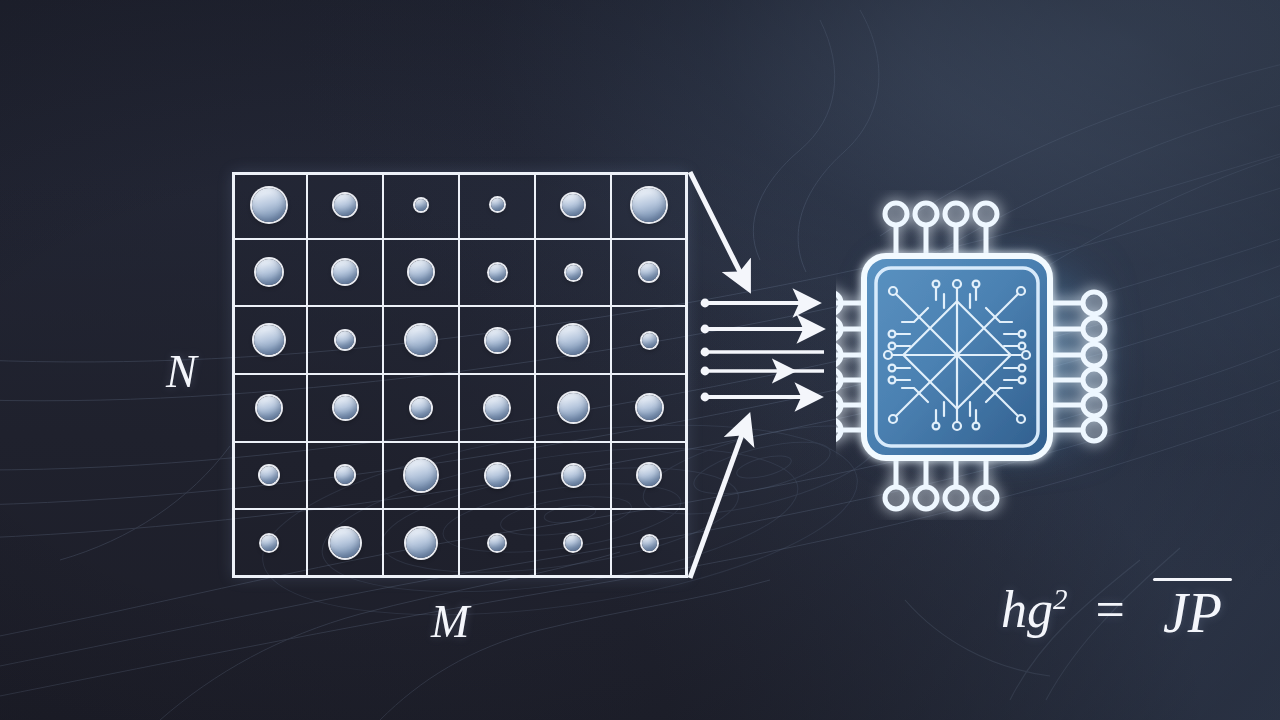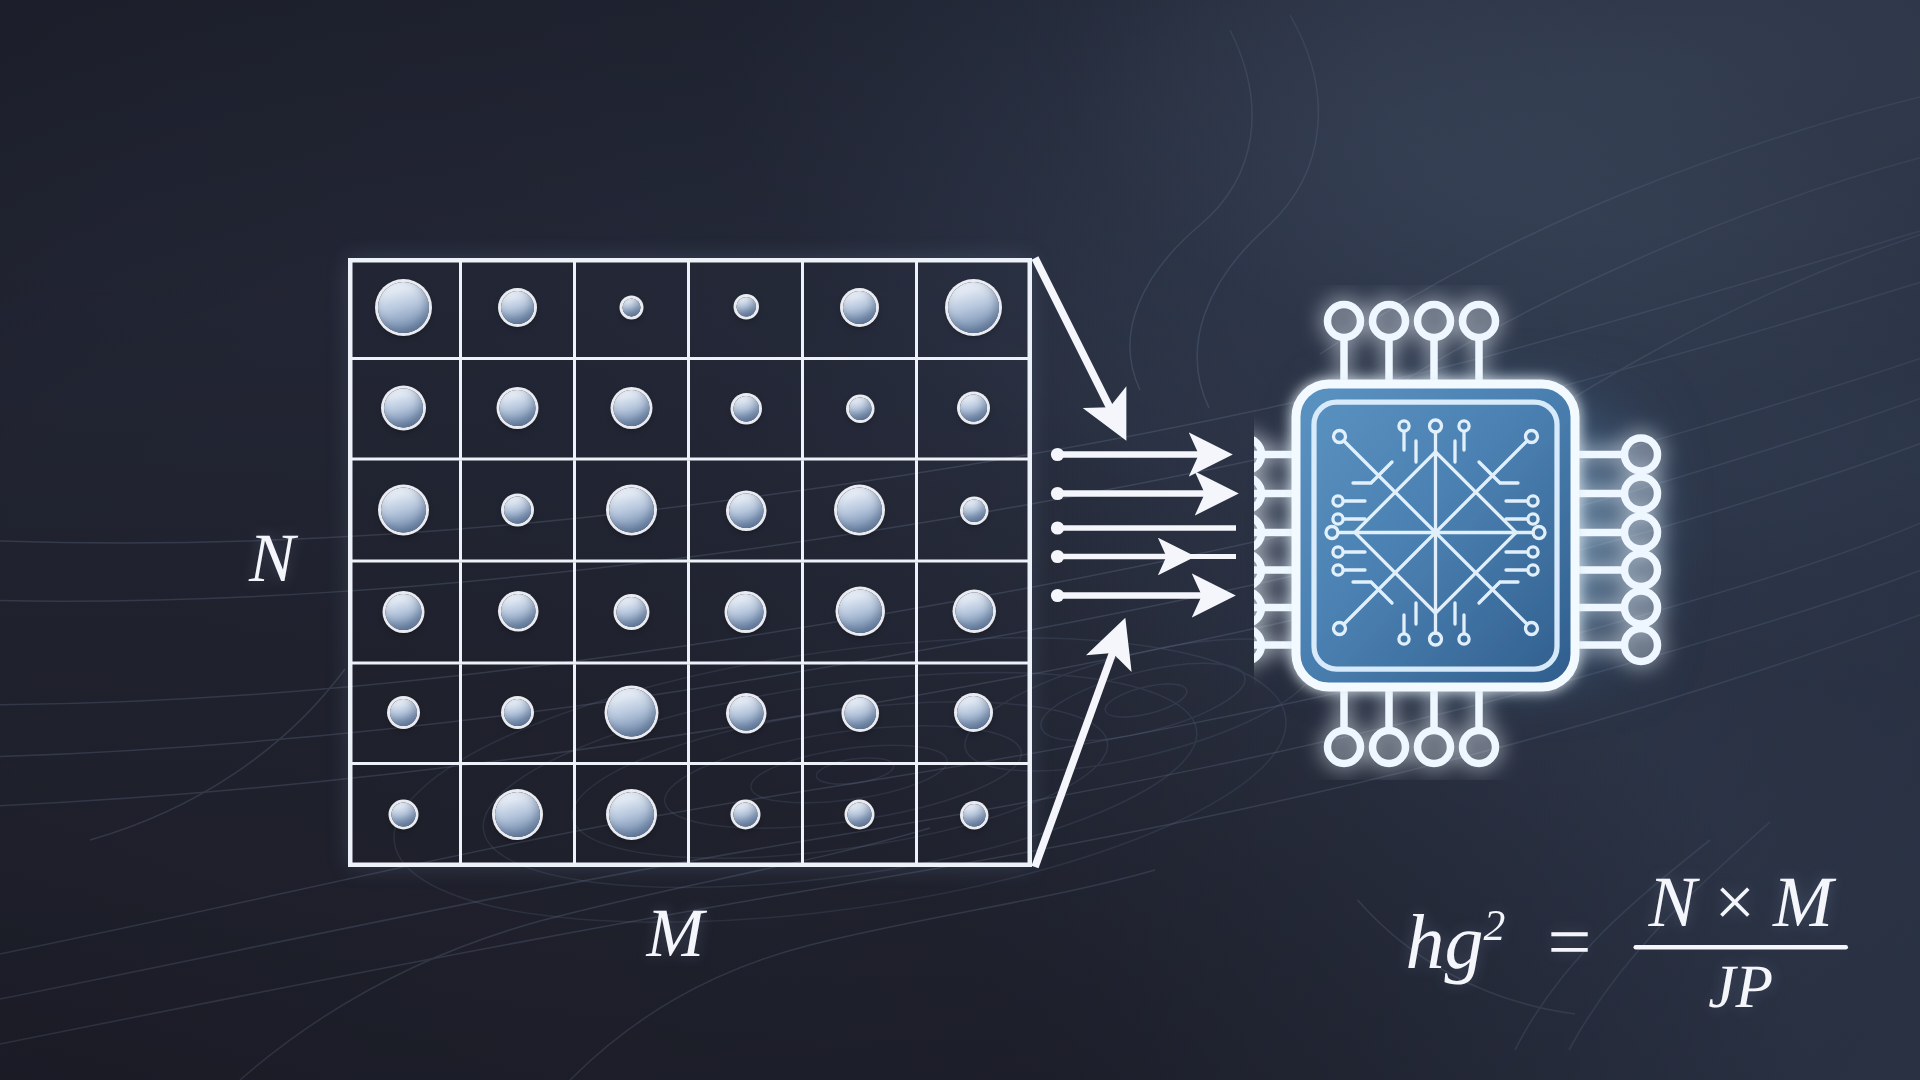--- a/index.html
+++ b/index.html
@@ -54,21 +54,21 @@
   }
 
   #formula-bottom {
     right: 48px; top: 578px;
     font-size: 52px;
     display: flex; align-items: center; gap: 28px; margin-left: 24px;
   }
   .frac { display: inline-flex; flex-direction: column; align-items: center; line-height: 1; }
   .frac .num { padding: 0 10px 4px; font-size: 48px; }
   .frac .bar { height: 3px; width: 100%; background: #f4f6fb; border-radius: 2px; }
-  .frac .den { padding: 4px 10px 0; font-size: 41px; }
+  .frac .den { padding: 4px 10px 0; font-size: 56px; }
   .sup { font-size: 0.56em; vertical-align: super; font-style: italic; }
   .eqsign { font-style: normal; }
 
   .axis-label {
     position: absolute;
     color: #f4f6fb;
     font-style: italic;
     font-size: 46px;
     text-shadow: 0 0 10px rgba(180,200,240,0.22);
     user-select: none;
@@ -475,23 +475,18 @@
       </g>
     </svg>
   </div>
 
   <div id="formula-bottom" class="formula">
     <span>
       <span>hg</span><span class="sup">2</span>
     </span>
     <span class="eqsign">=</span>
     <span class="frac">
-      <span class="num">
-        <span>N</span>
-        <span style="font-style:normal;">×</span>
-        <span>M</span>
-      </span>
       <span class="bar"></span>
       <span class="den">JP</span>
     </span>
   </div>
 
 </div>
 
 </body></html>

